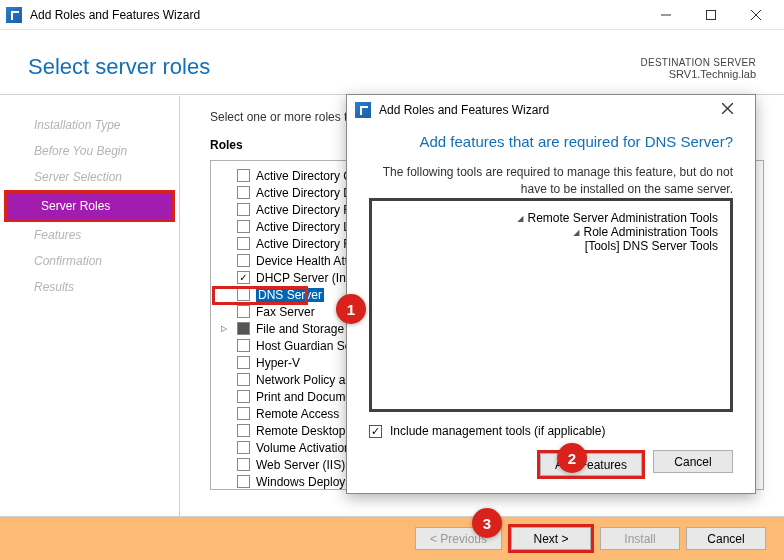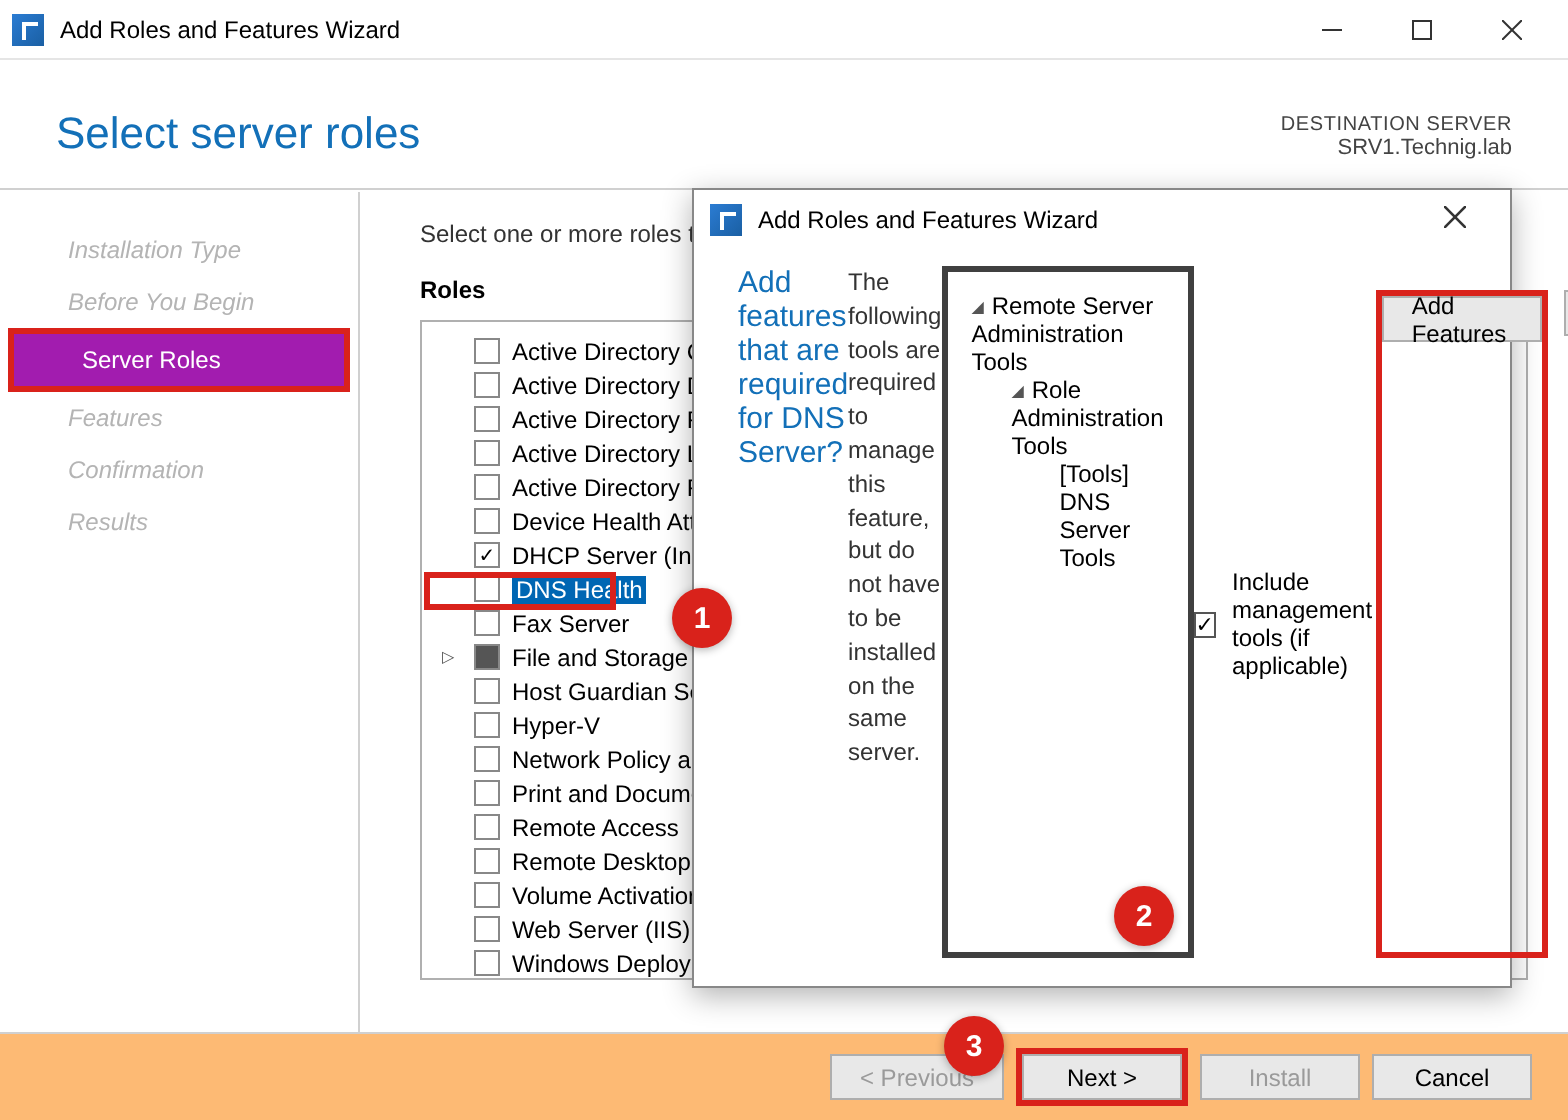--- a/index.html
+++ b/index.html
@@ -40,21 +40,21 @@
 .footer { position: absolute; bottom: 0; left: 0; right: 0; height: 44px; background: #fdba74; border-top: 1px solid #d0d0d0; display: flex; justify-content: flex-end; align-items: center; padding: 0 18px; gap: 6px; }
 .btn { height: 23px; min-width: 80px; padding: 0 14px; background: #e8e8e8; border: 1px solid #aeaeae; font-size: 12px; display: flex; align-items: center; justify-content: center; }
 .btn.dis { color: #9a9a9a; }
 .next-hl{border:3px solid #d9221b;}
 
 .dialog { position: absolute; left: 346px; top: 94px; width: 410px; height: 400px; background: #fff; border: 1px solid #888; box-shadow: 0 4px 14px rgba(0,0,0,.3); display:flex; flex-direction:column; }
 .dlg-titlebar{height:30px;display:flex;align-items:center;padding:0 8px;font-size:12px;}
 .dlg-titlebar .app-icon{width:16px;height:16px;background:linear-gradient(135deg,#2b7cd3,#1a5fa3);margin-right:8px;position:relative;}
 .dlg-titlebar .app-icon::after{content:"";position:absolute;inset:4px 3px 3px 5px;border-left:2px solid #fff;border-top:2px solid #fff;}
 .dlg-close{margin-left:auto;width:40px;text-align:center;}
-.dlg-body{padding:8px 22px 14px 22px;flex:1;display:flex;flex-direction:row;}
+.dlg-body{padding:8px 22px 14px 22px;flex:1;display:flex;flex-direction:column;text-align:right;}
 .dlg-body h2{font-size:15px;font-weight:400;color:#1370b8;margin-bottom:14px;}
 .dlg-body p{font-size:12px;color:#333;line-height:1.4;}
 .tree{border:3px solid #404040;flex:1;padding:10px 12px;font-size:12px;}
 .tree .n1{padding-left:0;}
 .tree .n2{padding-left:20px;}
 .tree .n3{padding-left:44px;}
 .tree .caret::before{content:"◢";font-size:8px;margin-right:4px;color:#555;display:inline-block;transform:translateY(-1px);}
 .dlg-opt{display:flex;align-items:center;gap:8px;font-size:12px;margin-top:12px;}
 .dlg-opt .cb{width:13px;height:13px;border:1px solid #555;display:flex;align-items:center;justify-content:center;font-size:11px;}
 .dlg-buttons{display:flex;justify-content:flex-end;gap:8px;margin-top:12px;}
@@ -93,20 +93,21 @@
   <div class="dest">
     <div class="lbl">DESTINATION SERVER</div>
     <div class="srv">SRV1.Technig.lab</div>
   </div>
 </div>
 
 <div class="body">
   <div class="nav">
     <div class="nav-item">Installation Type</div>
     <div class="nav-item">Before You Begin</div>
+    <div class="nav-item">Server Selection</div>
     <div class="nav-sel-wrap">
       <div class="nav-item sel">Server Roles</div>
     </div>
     <div class="nav-item">Features</div>
     <div class="nav-item">Confirmation</div>
     <div class="nav-item">Results</div>
   </div>
 
   <div class="main">
     <div class="instr">Select one or more roles to install on the selected server.</div>
@@ -135,21 +136,21 @@
       <div class="role-row">
           <span class="cb"></span>
           <span class="lbl">Device Health Attestation</span>
         </div>
       <div class="role-row">
           <span class="cb checked"></span>
           <span class="lbl">DHCP Server (Installed)</span>
         </div>
       <div class="role-row sel">
           <span class="cb"></span>
-          <span class="lbl">DNS Health</span>
+          <span class="lbl">DNS Server</span>
         </div>
       <div class="role-row">
           <span class="cb"></span>
           <span class="lbl">Fax Server</span>
         </div>
       <div class="role-row expandable">
           <span class="cb partial"></span>
           <span class="lbl">File and Storage Services</span>
         </div>
       <div class="role-row">

